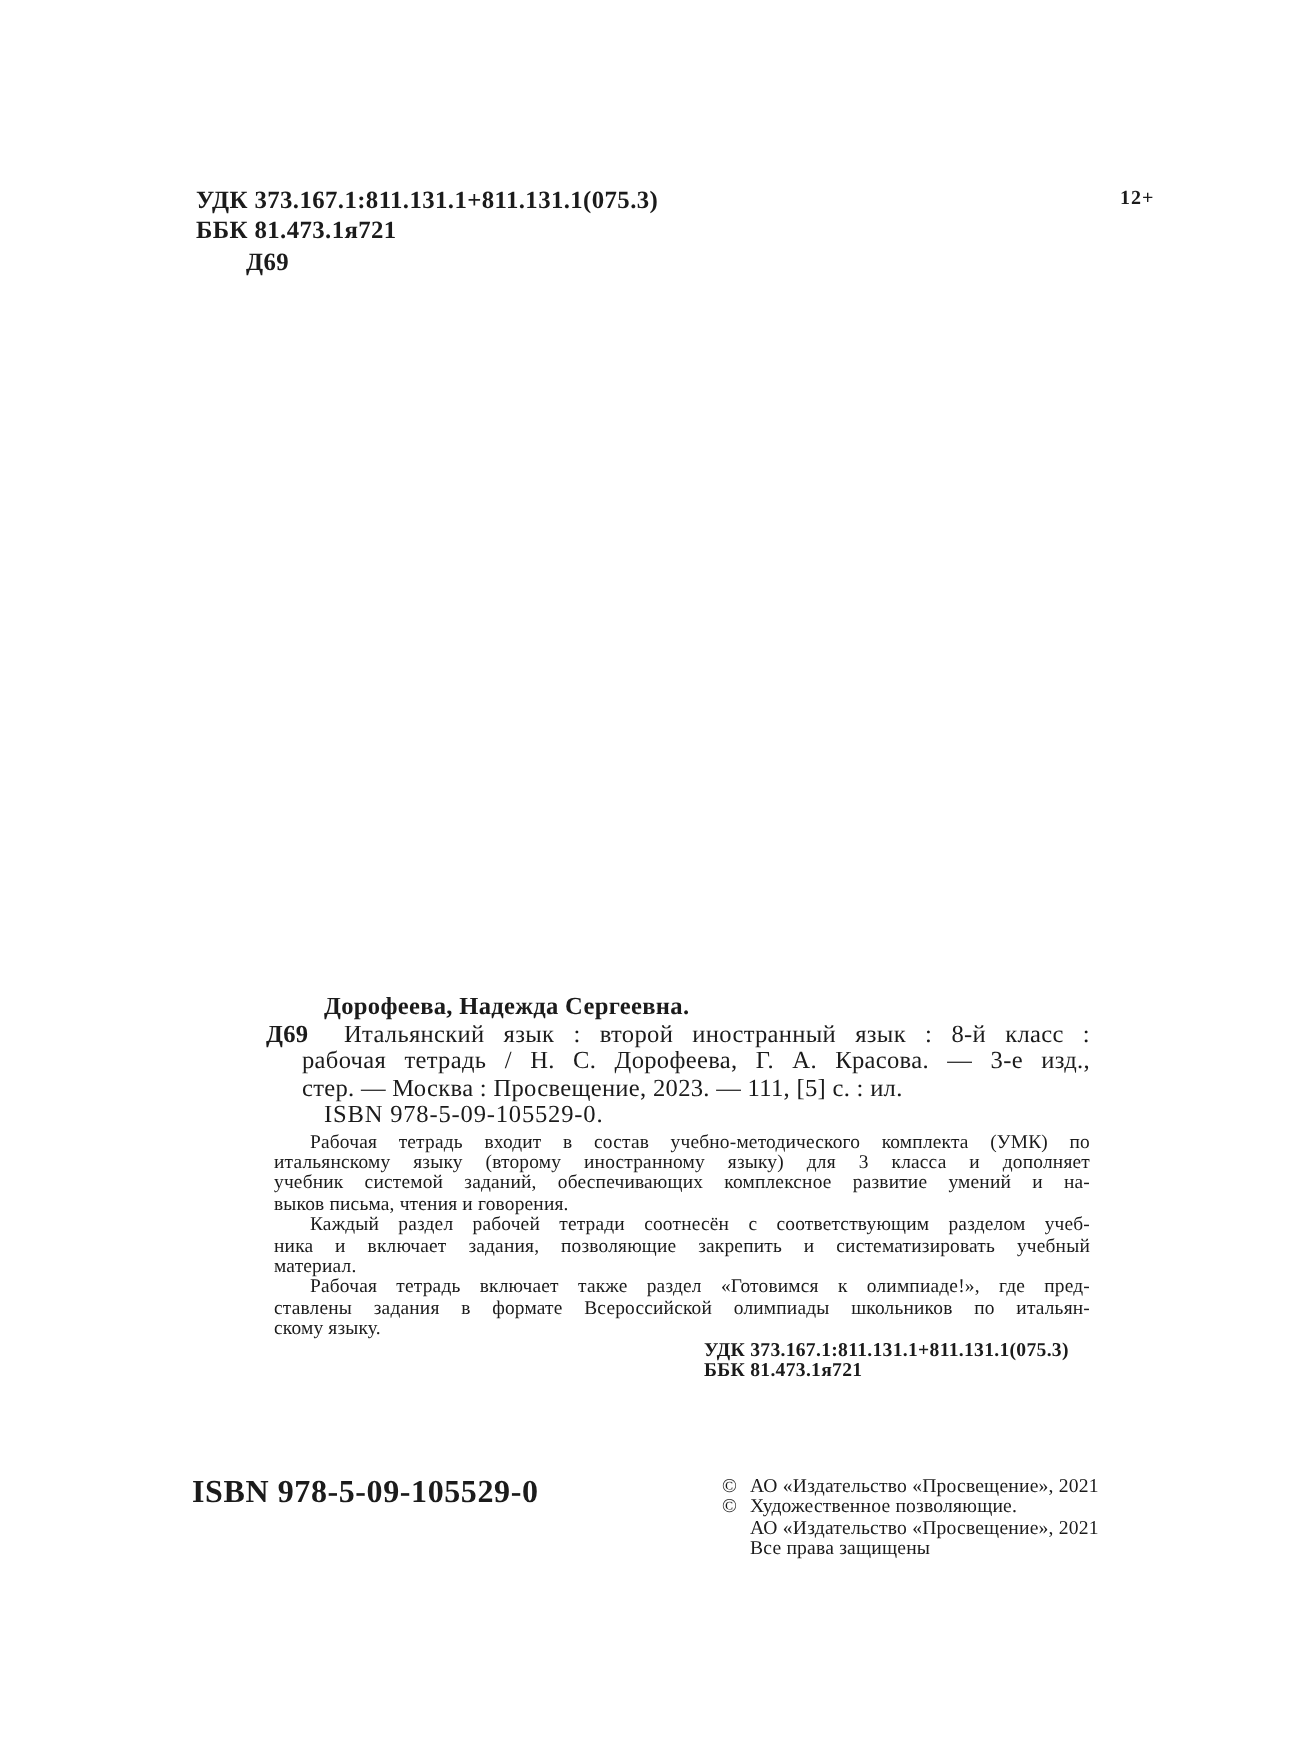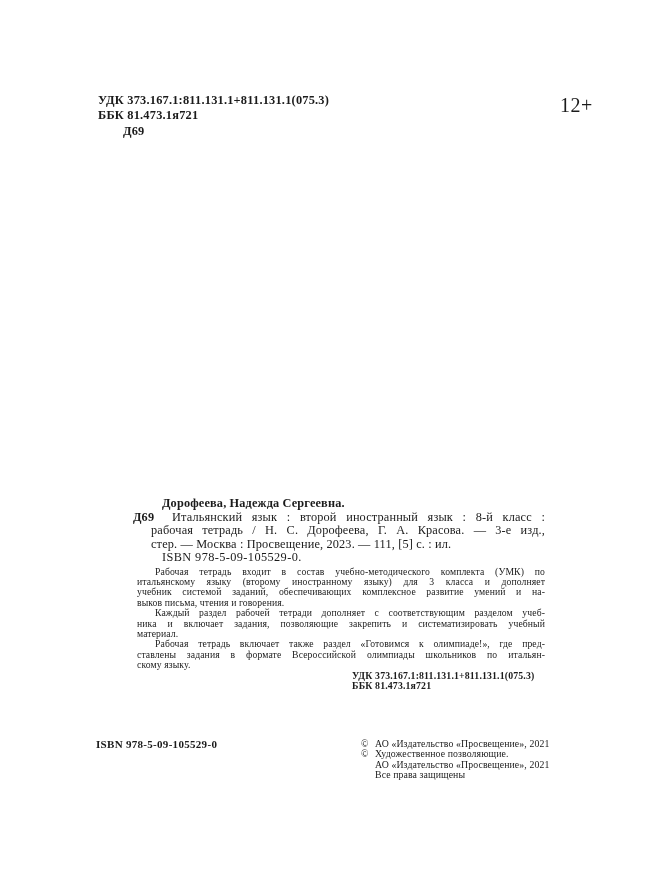--- a/index.html
+++ b/index.html
@@ -17,21 +17,21 @@
   .top-codes {
     left: 98px; top: 93px;
     font-size: 12.4px; font-weight: bold;
     line-height: 15.4px; letter-spacing: 0.2px;
     white-space: nowrap;
   }
   .top-codes .sign-line { padding-left: 25px; }
 
   .age-badge {
     left: 560px; top: 94px;
-    font-size: 20px; font-weight: normal; letter-spacing: 0.5px;
+    font-size: 10px; font-weight: bold; letter-spacing: 0.5px;
   }
 
   
   .card {
     left: 137px; top: 497px; width: 408px;
     font-size: 12.3px; line-height: 13.5px; letter-spacing: 0.15px;
   }
   .card-sign {
     position: absolute; left: -4px; top: 13.5px;
     font-weight: bold;
@@ -51,21 +51,21 @@
   }
   .card-codes {
     margin-left: 215px; margin-top: 0.5px;
     font-size: 9.8px; line-height: 10.4px;
     font-weight: bold; white-space: nowrap;
   }
 
   
   .footer-isbn {
     left: 96px; top: 738px;
-    font-size: 11px; font-weight: bold; letter-spacing: 0.3px;
+    font-size: 16px; font-weight: bold; letter-spacing: 0.3px;
   }
   .copyright {
     left: 361px; top: 739px;
     font-size: 9.8px; line-height: 10.45px; letter-spacing: 0.1px;
     white-space: nowrap;
   }
   .c-row { display: flex; }
   .c-sym { width: 14px; flex: 0 0 14px; }
 </style>
 </head>
@@ -91,21 +91,21 @@
     <div class="isbn-line">ISBN 978-5-09-105529-0.</div>
   </div>
   <div class="annotation">
     <div class="jlines indent18">
         <div class="line">Рабочая тетрадь входит в состав учебно-методического комплекта (УМК) по</div>
         <div class="line">итальянскому языку (второму иностранному языку) для 3 класса и дополняет</div>
         <div class="line">учебник системой заданий, обеспечивающих комплексное развитие умений и на-</div>
         <div class="line">выков письма, чтения и говорения.</div>
       </div>
     <div class="jlines indent18">
-        <div class="line">Каждый раздел рабочей тетради дополняет с соответствующим разделом учеб-</div>
+        <div class="line">Каждый раздел рабочей тетради соотнесён с соответствующим разделом учеб-</div>
         <div class="line">ника и включает задания, позволяющие закрепить и систематизировать учебный</div>
         <div class="line">материал.</div>
       </div>
     <div class="jlines indent18">
         <div class="line">Рабочая тетрадь включает также раздел «Готовимся к олимпиаде!», где пред-</div>
         <div class="line">ставлены задания в формате Всероссийской олимпиады школьников по итальян-</div>
         <div class="line">скому языку.</div>
       </div>
   </div>
   <div class="card-codes">

